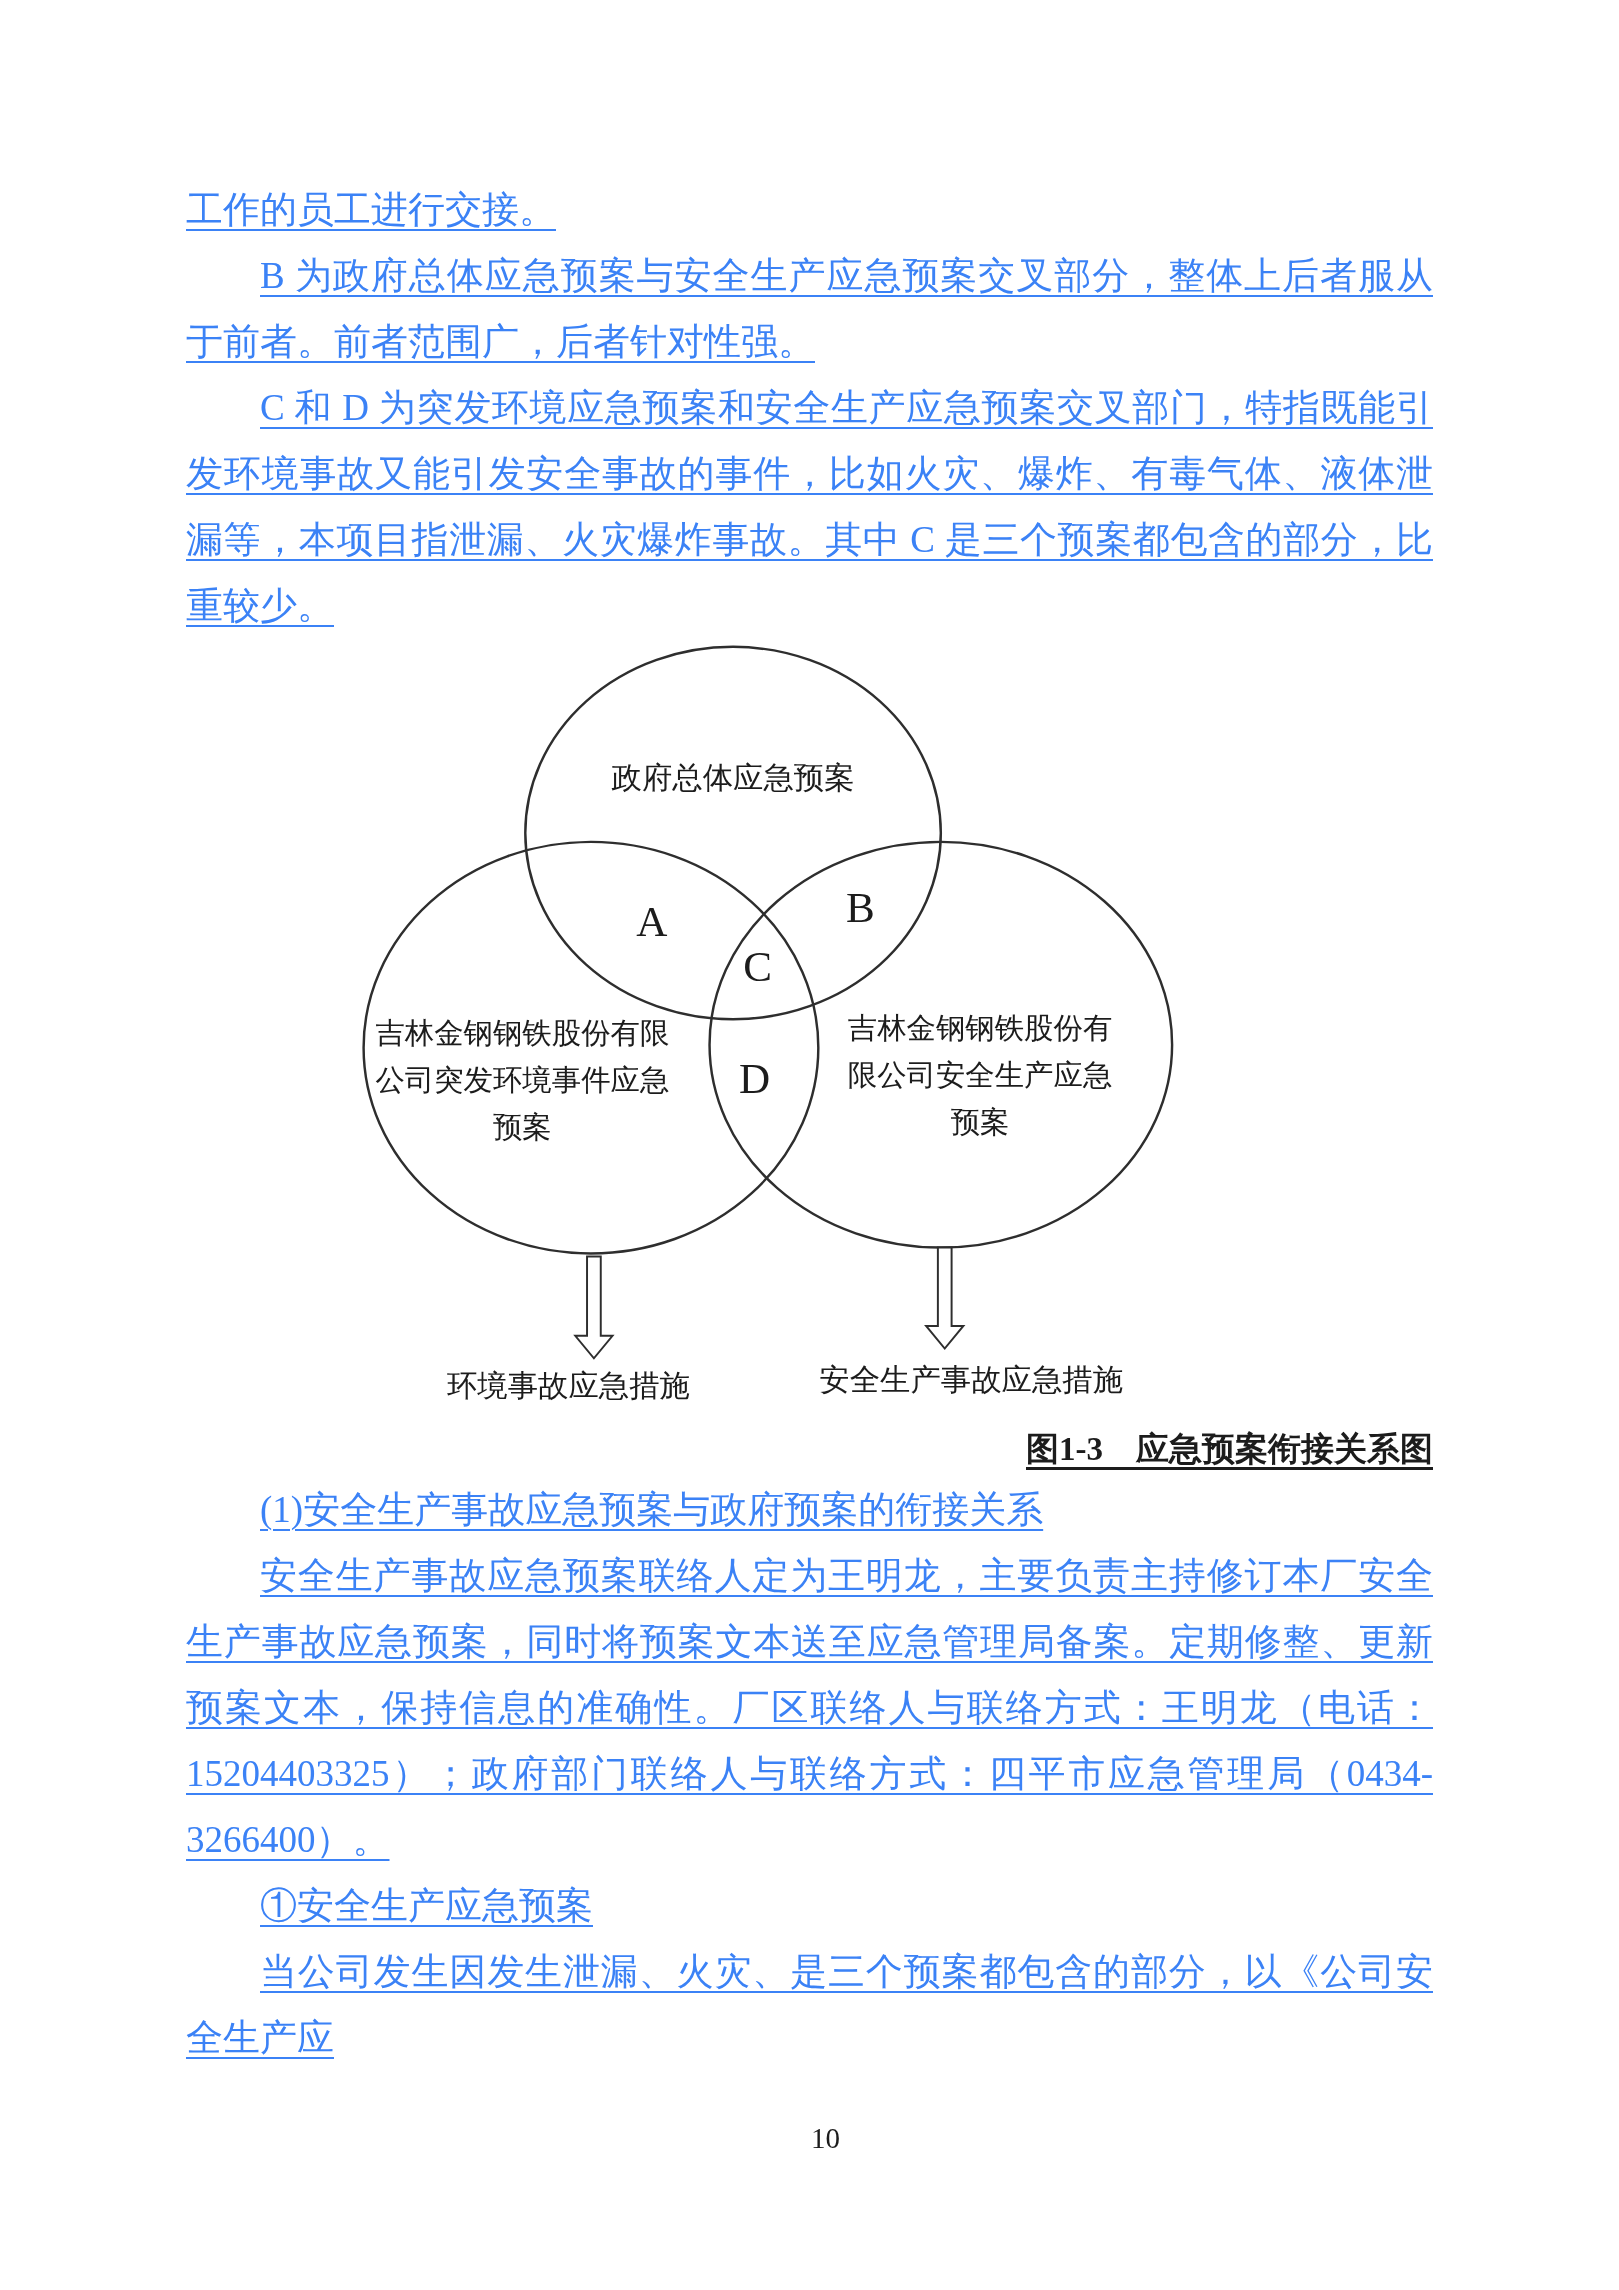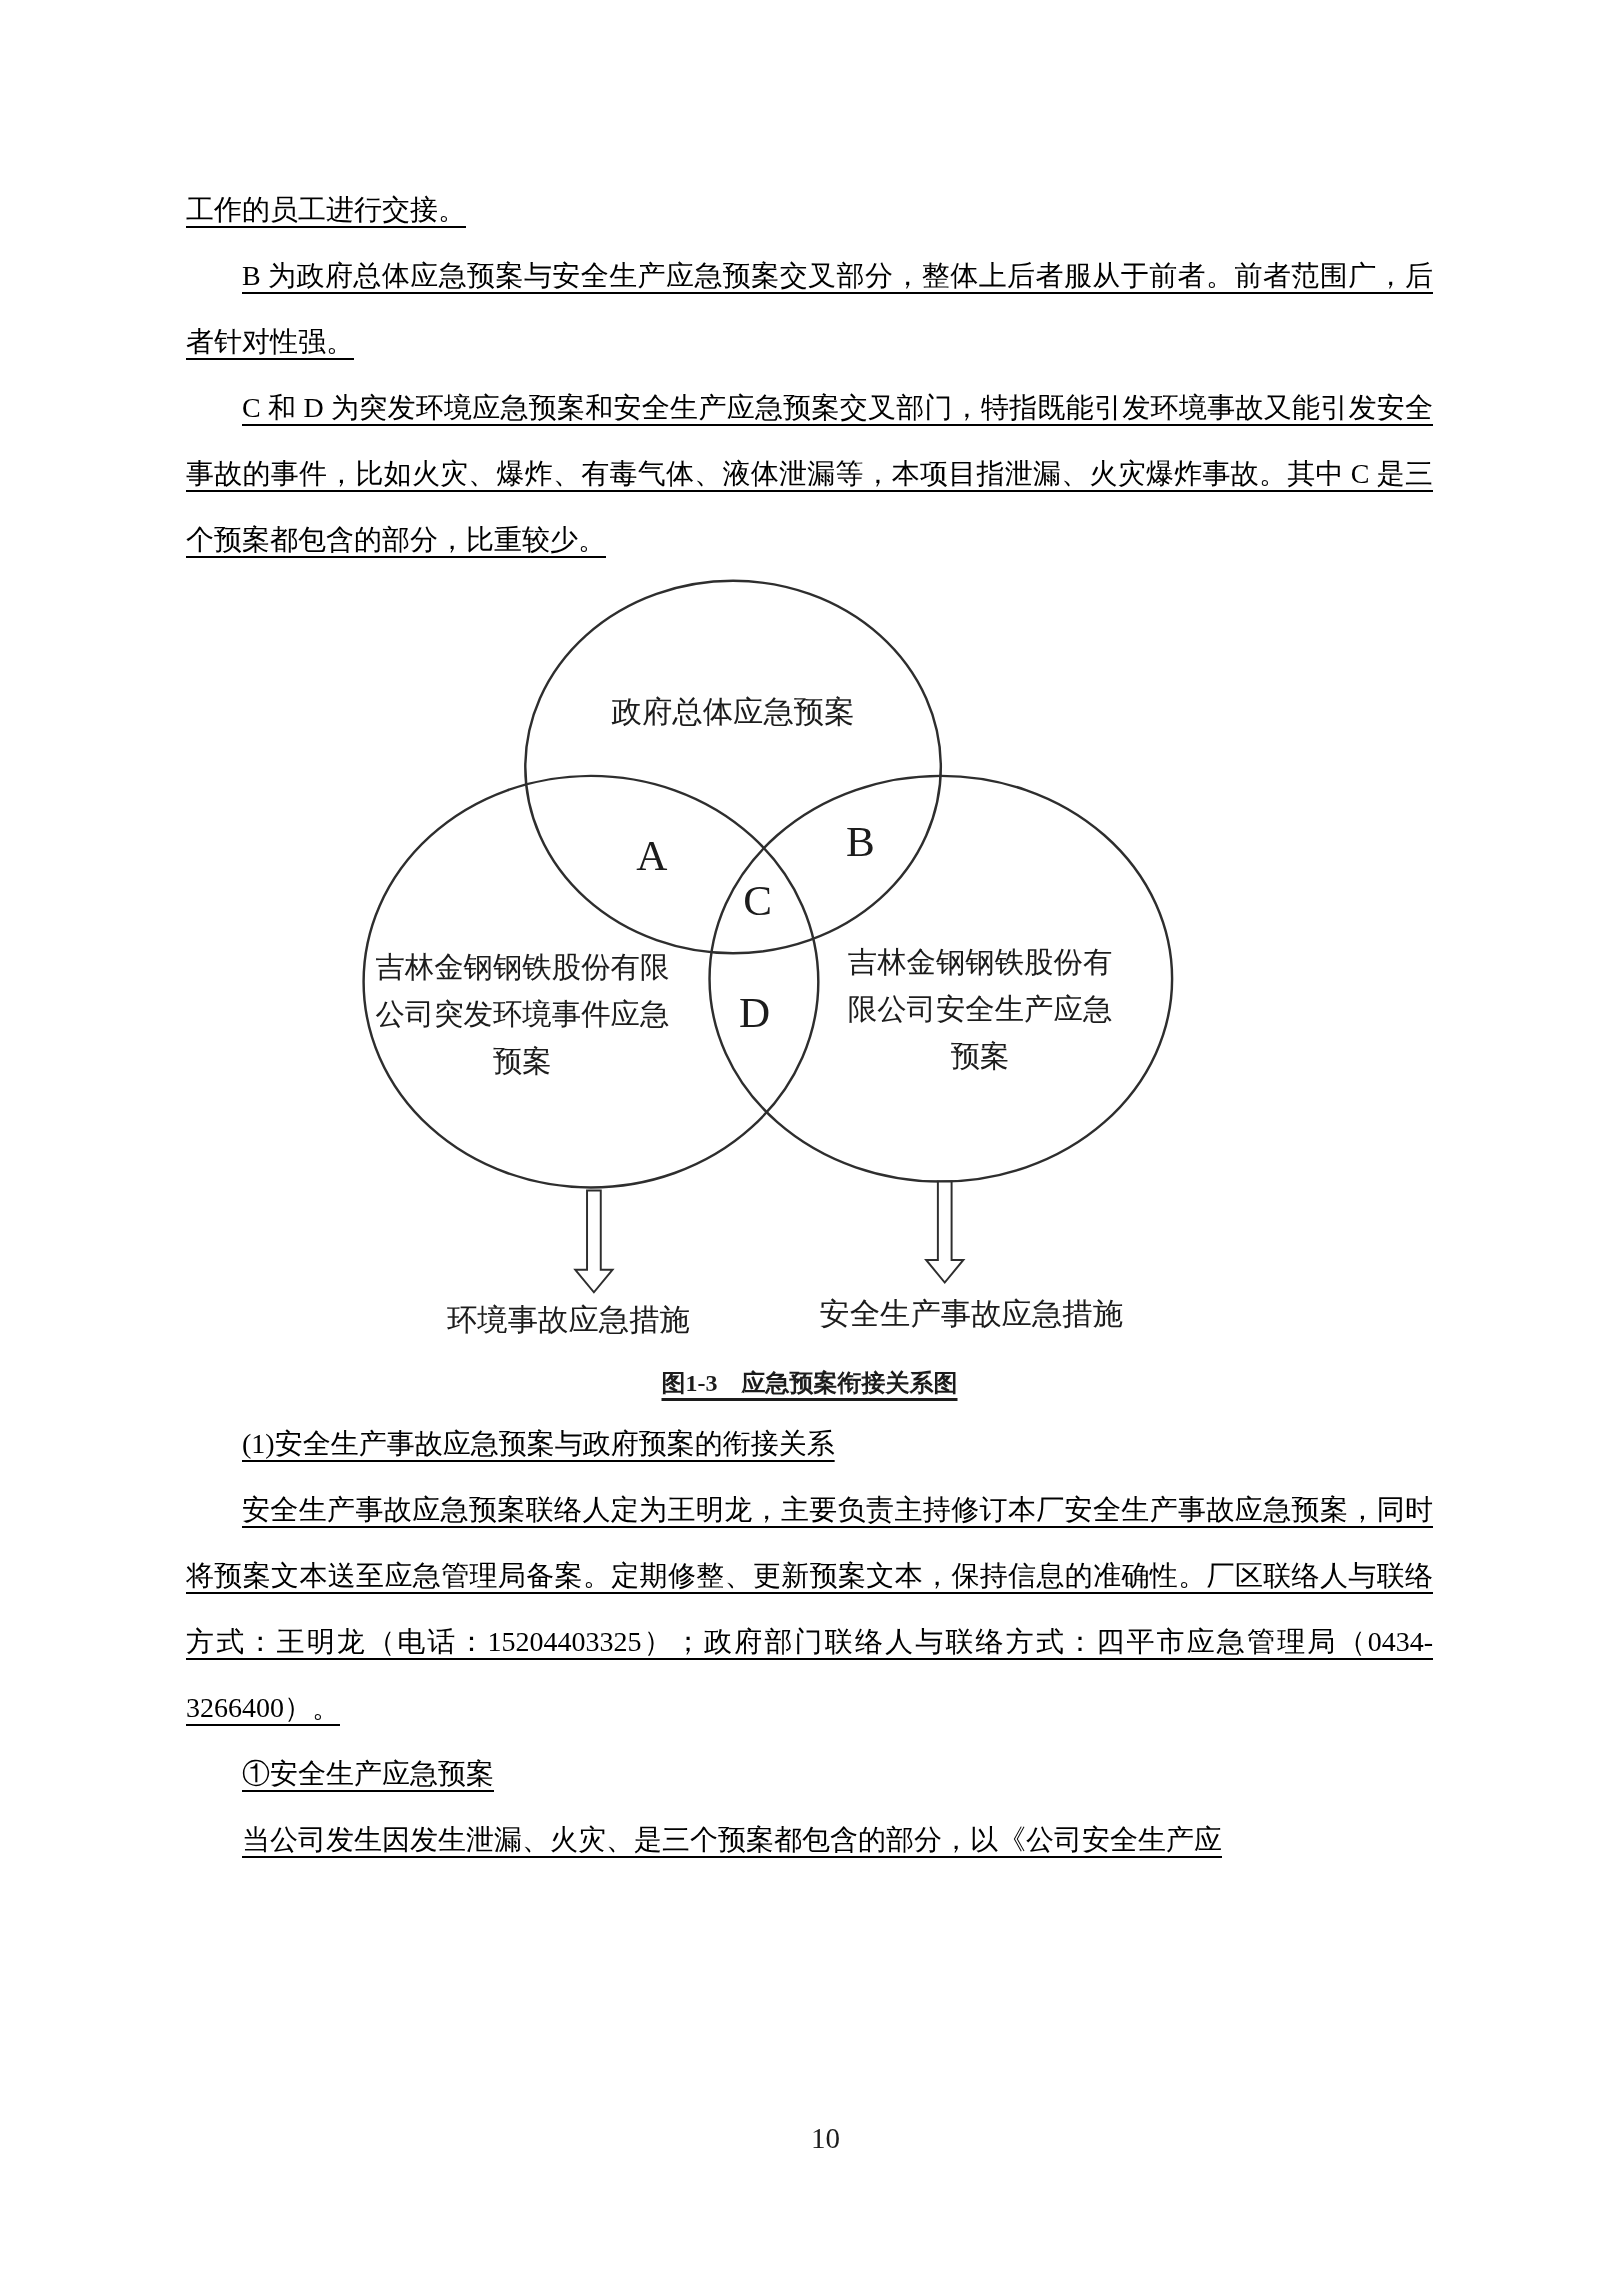--- a/index.html
+++ b/index.html
@@ -1,34 +1,34 @@
 <!DOCTYPE html>
 <html><head>
 <meta charset="utf-8">
 <style>
   * { margin:0; padding:0; box-sizing:border-box; }
   html,body { width:1619px; height:2291px; background:#ffffff; overflow:hidden; }
   body { font-family:"Liberation Serif","DejaVu Serif",serif; color:#1c1c1c; }
   .page { position:relative; width:1619px; height:2291px; padding:177px 186px 0 186px; background:#fff; }
   .para {
-    font-size:28px; line-height:66px; text-align:justify; text-justify:inter-character;
+    font-size:37px; line-height:66px; text-align:justify; text-justify:inter-character;
     text-indent:2em; text-decoration:underline; text-decoration-thickness:2px;
-    text-underline-offset:6.9px; color:#000000;
+    text-underline-offset:6.9px; color:#3b82f6;
   }
   .para.no-indent { text-indent:0; }
   .figure-wrap { position:relative; margin:0 -186px; width:1286px; height:784px; }
   svg text { font-family:"Liberation Serif","DejaVu Serif",serif; fill:#1c1c1c; }
   .venn-ellipse { fill:none; stroke:#2e2e2e; stroke-width:2.5px; }
   .venn-label { font-size:31px; }
   .venn-block { font-size:30px; }
   .region-letter { font-size:44px; }
   .arrow-shape { fill:#ffffff; stroke:#2e2e2e; stroke-width:2px; stroke-linejoin:miter; }
   .arrow-label { font-size:31px; }
   .caption {
-    text-align:center; font-size:24px; font-weight:bold; line-height:44px; margin-top:3.9px;
+    text-align:right; font-size:33px; font-weight:bold; line-height:44px; margin-top:3.9px;
     text-decoration:underline; text-decoration-thickness:2.5px; text-underline-offset:6.9px;
   }
   .body-bottom { margin-top:5.9px; }
   .page-number {
     position:absolute; top:2122px; left:16px; width:1619px; text-align:center;
     font-size:29px; color:#1c1c1c;
   }
 </style>
 </head>
 <body>

